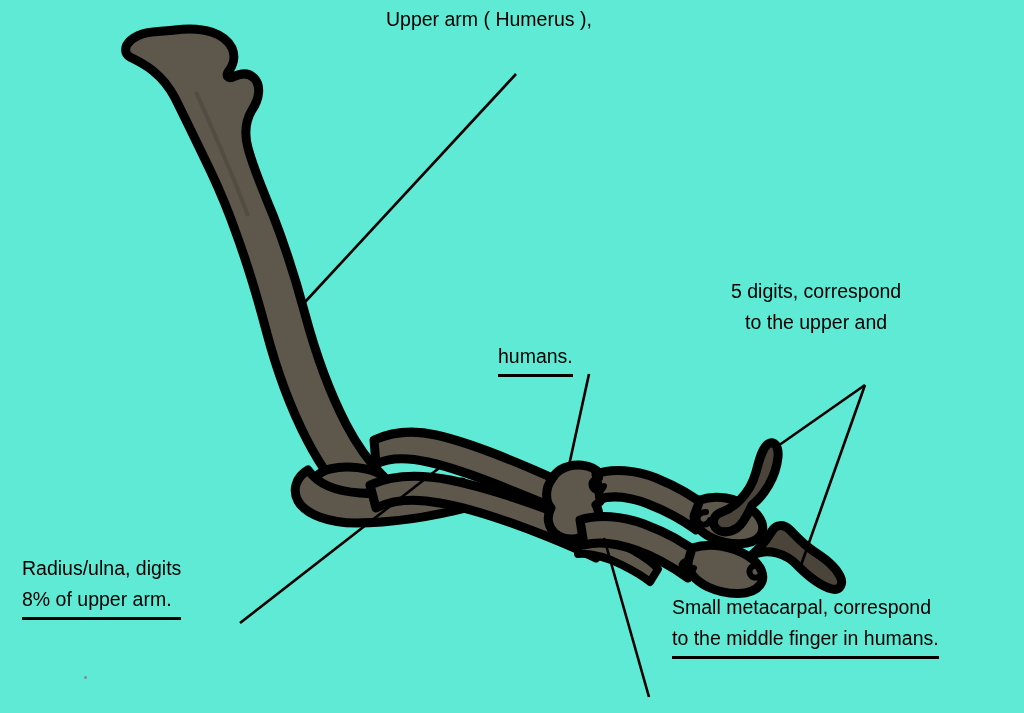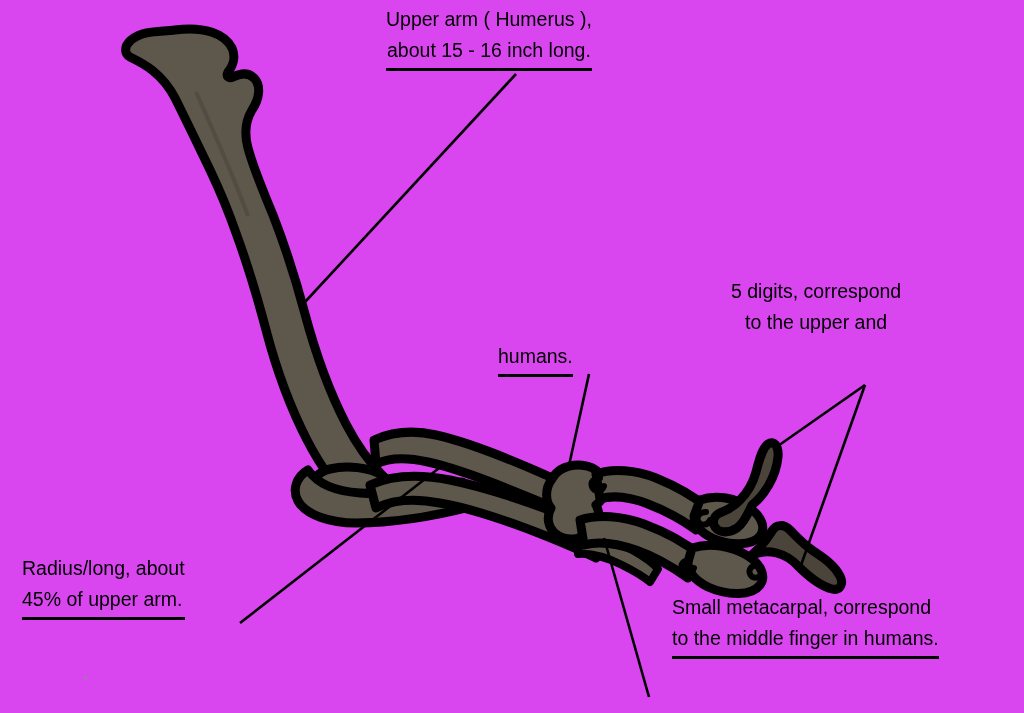--- a/index.html
+++ b/index.html
@@ -8,21 +8,21 @@
     padding: 0;
     background: #ffffff;
   }
   body {
     font-family: "Liberation Sans", sans-serif;
   }
   #stage {
     position: relative;
     width: 1024px;
     height: 713px;
-    background: #d946ef;
+    background: #5eead4;
     overflow: hidden;
   }
   #diagram-svg {
     position: absolute;
     left: 0;
     top: 0;
     width: 1024px;
     height: 713px;
     display: block;
   }
@@ -201,35 +201,34 @@
       <line x1="589" y1="374" x2="568" y2="470"></line>
       <line x1="240" y1="623" x2="443" y2="465"></line>
       <line x1="649" y1="697" x2="604" y2="538"></line>
       <line x1="865" y1="385" x2="775" y2="448"></line>
       <line x1="865" y1="385" x2="800" y2="568"></line>
     </g>
   </svg>
 
   <div class="label center" id="label-humerus">
     <span class="ln">Upper arm ( Humerus ),</span>
-    <span class="ln last">about 15 - 16 inch long.</span>
   </div>
 
   <div class="label center" id="label-digits">
     <span class="ln">5 digits, correspond</span>
     <span class="ln">to the upper and</span>
   </div>
 
   <div class="label center" id="label-carpals">
     <span class="ln last">humans.</span>
   </div>
 
   <div class="label left" id="label-radius">
-    <span class="ln">Radius/long, about</span>
-    <span class="ln last">45% of upper arm.</span>
+    <span class="ln">Radius/ulna, digits</span>
+    <span class="ln last">8% of upper arm.</span>
   </div>
 
   <div class="label left" id="label-metacarpal">
     <span class="ln">Small metacarpal, correspond</span>
     <span class="ln last">to the middle finger in humans.</span>
   </div>
 
   <div id="artifact-dot"></div>
 </div>
 

